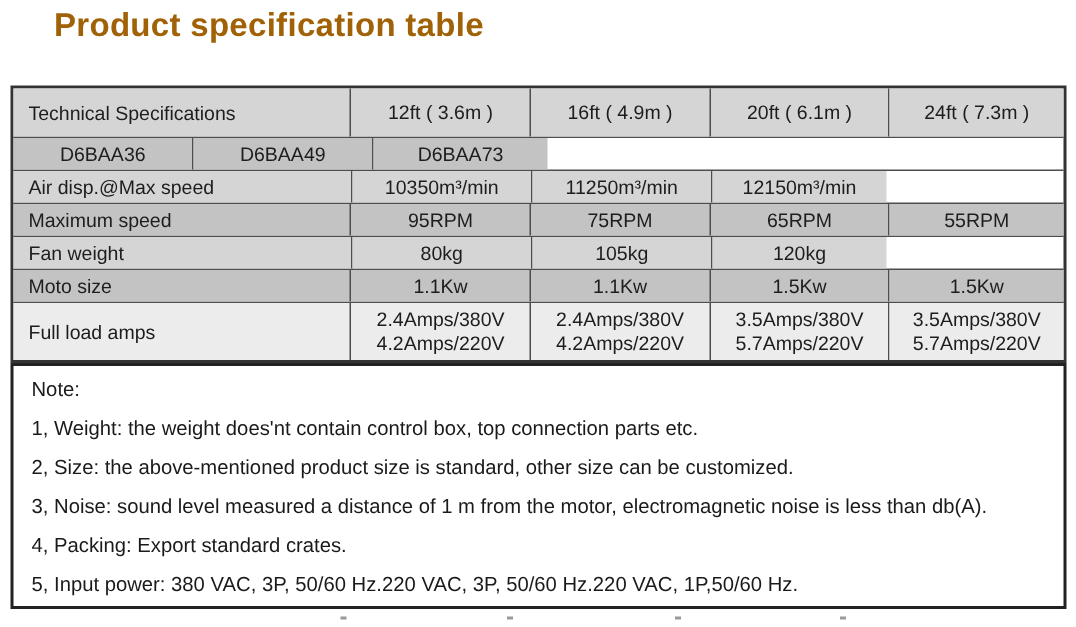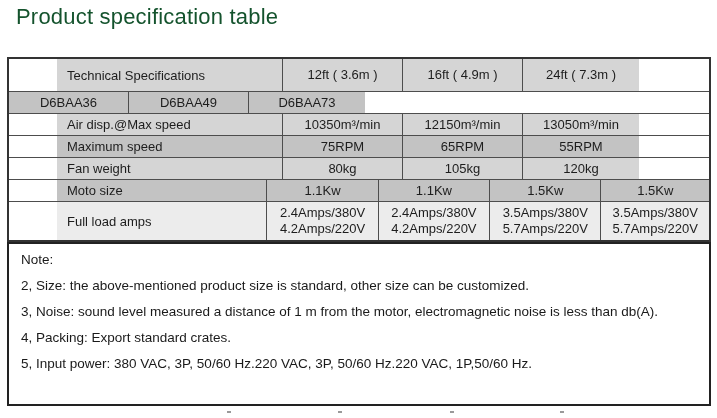--- a/index.html
+++ b/index.html
@@ -8,25 +8,25 @@
     width: 717px;
     height: 418px;
     background: #ffffff;
     font-family: "Liberation Sans", "DejaVu Sans", sans-serif;
     overflow: hidden;
   }
   .page { position: relative; width: 717px; height: 418px; background: #fff; }
 
   .title {
     position: absolute;
-    left: 16px;
+    left: 36px;
     top: 4px;
     font-size: 22px;
-    font-weight: 400;
-    color: #14532d;
+    font-weight: 700;
+    color: #a16207;
     letter-spacing: 0.2px;
   }
 
   
   .spec-table {
     position: absolute;
     left: 7px;
     top: 57px;
     width: 704px;
     border: 2px solid #333333;
@@ -45,21 +45,20 @@
     display: flex;
     align-items: center;
     font-size: 13px;
     color: #1d1d1d;
   }
   .cell:last-child { border-right: none; }
   .cell.label {
     width: 226px;
     padding-left: 10px;
     justify-content: flex-start;
-    margin-left: 48px;
   }
   .cell.val {
     width: 120px;
     justify-content: center;
     text-align: center;
     white-space: pre-line;
     line-height: 16px;
   }
   .cell.val:last-child { width: 116px; }
 
@@ -105,38 +104,40 @@
 <div class="page">
 
   <div class="title">Product specification table</div>
 
   <div class="spec-table">
 
     <div class="t-row row-header shade-light">
       <div class="cell label">Technical Specifications</div>
       <div class="cell val">12ft ( 3.6m )</div>
       <div class="cell val">16ft ( 4.9m )</div>
+      <div class="cell val">20ft ( 6.1m )</div>
       <div class="cell val">24ft ( 7.3m )</div>
     </div>
 
     <div class="t-row row-data shade-dark">
       <div class="cell val">D6BAA36</div>
       <div class="cell val">D6BAA49</div>
       <div class="cell val">D6BAA73</div>
     </div>
 
     <div class="t-row row-data shade-light">
       <div class="cell label">Air disp.@Max speed</div>
       <div class="cell val">10350m³/min</div>
+      <div class="cell val">11250m³/min</div>
       <div class="cell val">12150m³/min</div>
-      <div class="cell val">13050m³/min</div>
     </div>
 
     <div class="t-row row-data shade-dark">
       <div class="cell label">Maximum speed</div>
+      <div class="cell val">95RPM</div>
       <div class="cell val">75RPM</div>
       <div class="cell val">65RPM</div>
       <div class="cell val">55RPM</div>
     </div>
 
     <div class="t-row row-data shade-light">
       <div class="cell label">Fan weight</div>
       <div class="cell val">80kg</div>
       <div class="cell val">105kg</div>
       <div class="cell val">120kg</div>
@@ -159,20 +160,21 @@
       <div class="cell val">3.5Amps/380V
 5.7Amps/220V</div>
       <div class="cell val">3.5Amps/380V
 5.7Amps/220V</div>
     </div>
 
   </div>
 
   <div class="note-box">
     <p>Note:</p>
+    <p>1, Weight: the weight does'nt contain control box, top connection parts etc.</p>
     <p>2, Size: the above-mentioned product size is standard,  other size can be customized.</p>
     <p>3, Noise: sound level measured a distance of 1 m from  the motor, electromagnetic noise is less than db(A).</p>
     <p>4, Packing: Export standard crates.</p>
     <p>5, Input power:  380 VAC, 3P, 50/60 Hz.220 VAC, 3P,  50/60 Hz.220 VAC, 1P,50/60 Hz.</p>
   </div>
 
   <div class="edge-tick" style="left:227px;"></div>
   <div class="edge-tick" style="left:338px;"></div>
   <div class="edge-tick" style="left:450px;"></div>
   <div class="edge-tick" style="left:560px;"></div>

